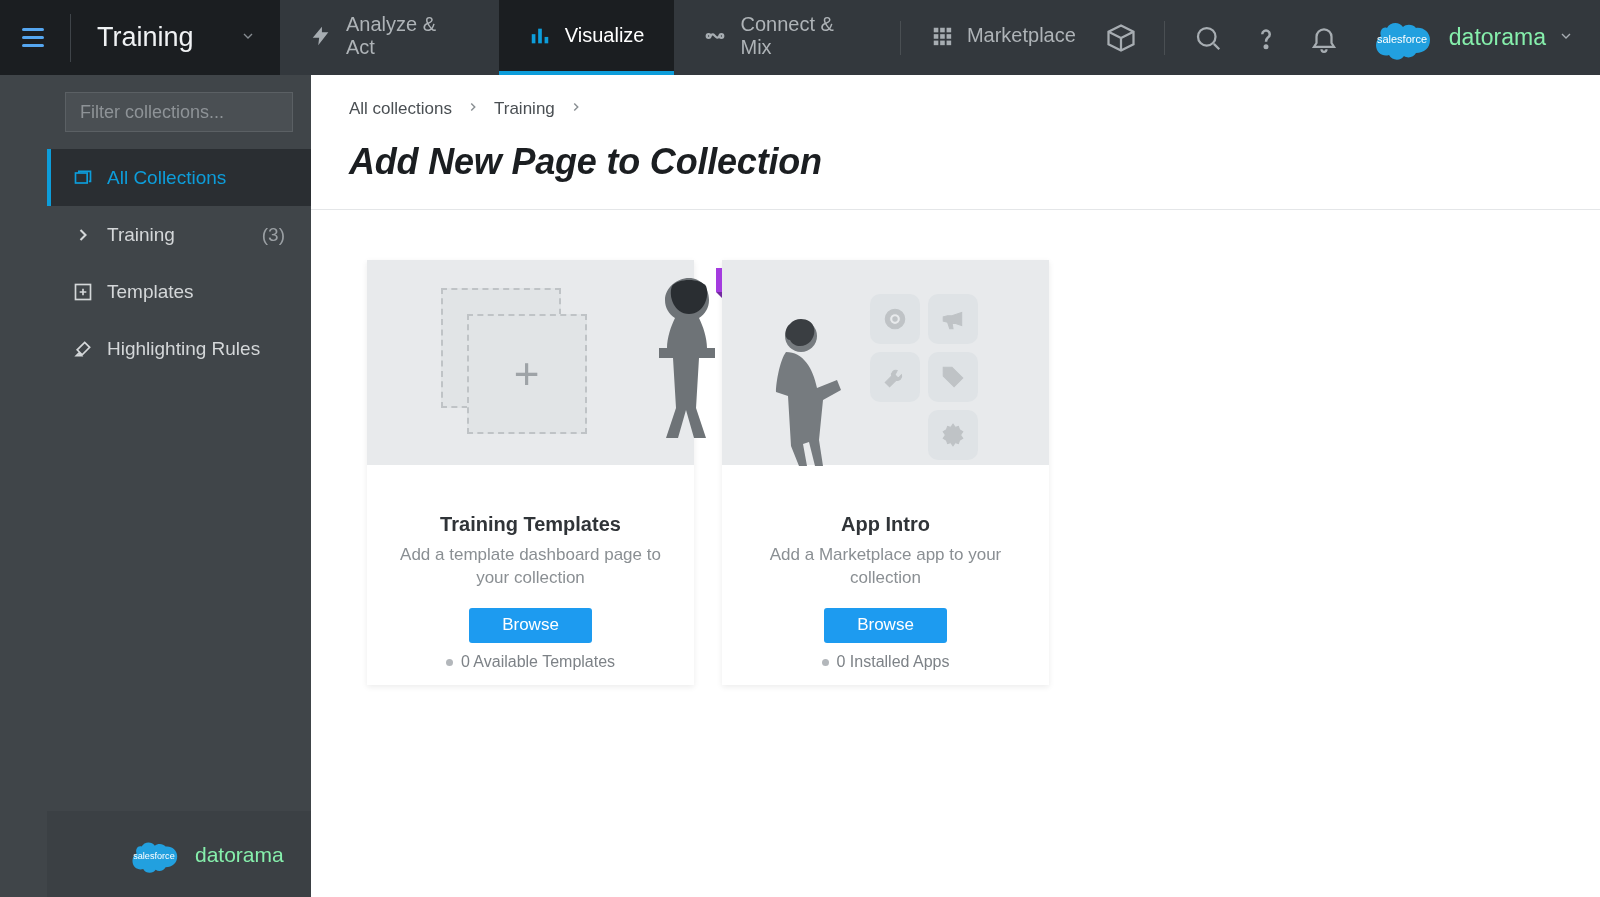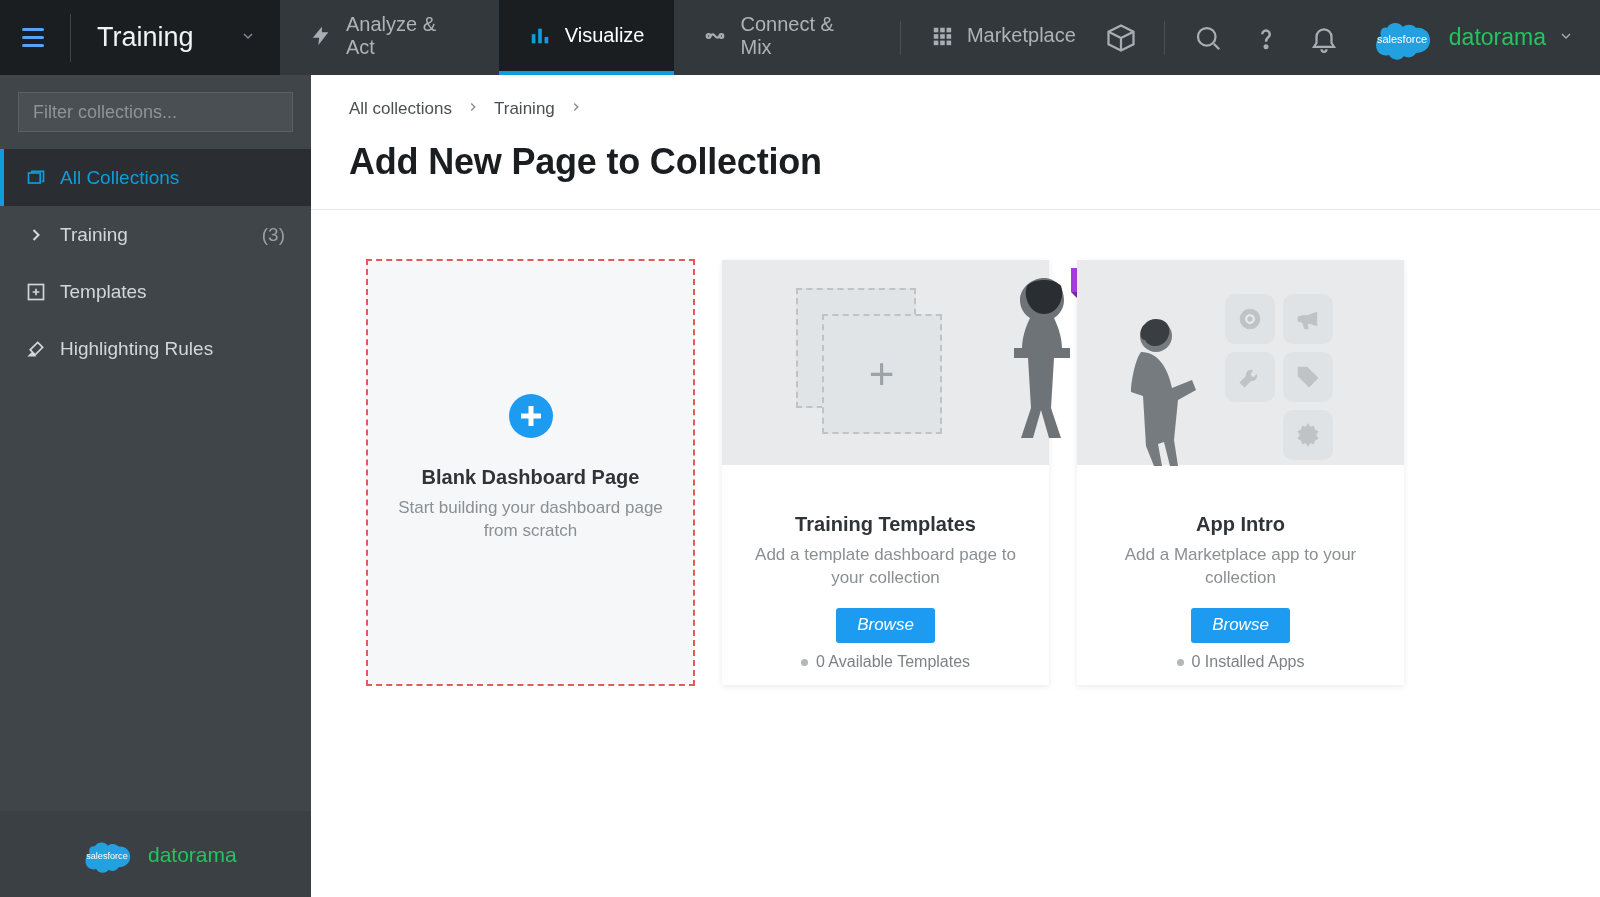--- a/index.html
+++ b/index.html
@@ -94,31 +94,32 @@
     align-items: center;
     height: 100%;
     gap: 28px;
     padding-right: 26px;
     color: #a7adb2;
   }
   .icon-btn { display: inline-flex; width: 30px; height: 30px; cursor: pointer; color: #a7adb2; }
   .icon-btn svg { width: 100%; height: 100%; stroke: currentColor; fill: none; }
   .logo-group { display: flex; align-items: center; gap: 12px; color: #fff; }
   .logo-cloud { width: 70px; height: 48px; position: relative; display: inline-flex; align-items: flex-start; justify-content: center; }
-  .logo-text { font-size: 23px; color: #22c55e; }
+  .logo-text { font-size: 23px; color: #86efac; }
 
   
   .main-area { display: flex; height: calc(897px - 75px); }
   
   .sidebar {
     width: 311px;
     background: #404549;
     display: flex;
     flex-direction: column;
     color: #d4d7d9;
+    padding-left: 47px;
   }
   .sidebar-search-wrap { padding: 17px 18px; background: #404549; }
   .sidebar-search {
     width: 100%;
     height: 40px;
     background: #4a4f53;
     border: 1px solid #5b6064;
     color: #c6c9cb;
     padding: 0 14px;
     font-size: 18px;
@@ -158,21 +159,21 @@
   .sidebar-footer .logo-text { font-size: 21px; }
 
   
   .content { flex: 1; display: flex; flex-direction: column; background: var(--c-bg); min-width: 0; }
   .content-header {
     padding: 24px 38px 26px;
     border-bottom: 1px solid var(--c-line);
   }
   .crumbs { display: flex; align-items: center; gap: 14px; font-size: 17px; color: #4a4f53; }
   .crumbs .chev { color: #8a8f93; }
-  .page-title { margin: 22px 0 0; font-size: 36px; font-weight: 600; color: #1b1e21; letter-spacing: -.2px; }
+  .page-title { margin: 22px 0 0; font-size: 36px; font-weight: 600; color: #1b1e21; letter-spacing: -.2px; font-style: italic; }
   .card-row { display: flex; gap: 28px; padding: 50px 56px; background: var(--c-bg); }
   .card {
     width: 327px;
     height: 425px;
     background: var(--c-card-bg);
     border-radius: 0;
     display: flex;
     flex-direction: column;
     align-items: center;
     position: relative;
@@ -199,25 +200,24 @@
     height: 205px; width: 100%; background: #e8eaec;
     display: flex; align-items: center; justify-content: center;
     position: relative;
   }
   .card .body {
     flex: 1; width: 100%; background: #fff; display: flex; flex-direction: column;
     align-items: center; padding-top: 20px;
   }
   .browse-btn {
     margin-top: 18px;
-    width: 99px; height: 35px;
+    width: 123px; height: 35px;
     background: var(--c-accent-2);
     color: #fff; border: none; font-size: 17px; cursor: pointer;
     border-radius: 3px;
-    font-style: italic;
   }
   .card-status {
     margin-top: auto;
     padding-bottom: 14px;
     display: flex; align-items: center; gap: 8px;
     color: #7d8287; font-size: 16px;
   }
   .dot { width: 7px; height: 7px; background: #b3b7bb; border-radius: 50%; display: inline-block; }
   .new-badge {
     position: absolute; top: 8px; left: -6px;
@@ -433,29 +433,20 @@
           <svg width="14" height="14" viewBox="0 0 24 24" fill="none" stroke="currentColor" stroke-width="2.5">
               <polyline points="9 6 15 12 9 18"></polyline>
             </svg>
         </span>
       </div>
       <h1 class="page-title">Add New Page to Collection</h1>
     </div>
 
     <div class="card-row">
 
-      <div class="card blank">
-        <div class="plus-circle">
-          <svg viewBox="0 0 24 24" fill="none">
-              <path d="M12 4v16M4 12h16"></path>
-            </svg>
-        </div>
-        <h3>Blank Dashboard Page</h3>
-        <p>Start building your dashboard page from scratch</p>
-      </div>
 
       <div class="card">
         <div class="hero">
           <div class="templ-ill">
             <div class="templ-box top"></div>
             <div class="templ-box front">
                 <span class="templ-plus">+</span>
               </div>
           </div>
           <svg class="person" viewBox="0 0 90 170">

